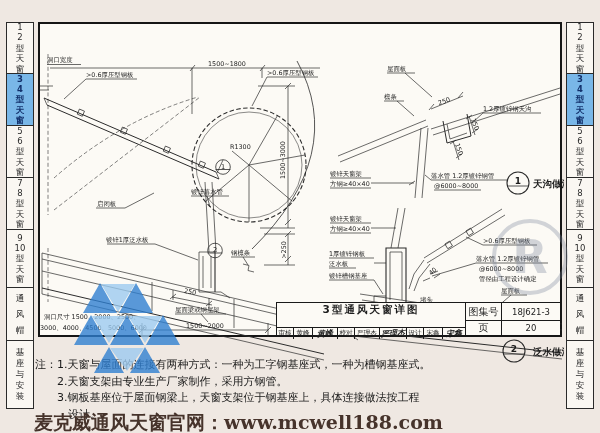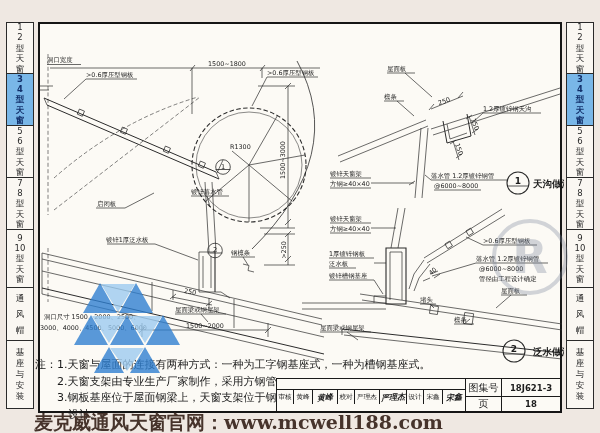--- a/index.html
+++ b/index.html
@@ -12,21 +12,21 @@
        display:flex;align-items:center;justify-content:center;cursor:pointer;}
   .tab:last-child{border-bottom:1px solid #2a2a2a;}
   .tab-label{white-space:pre-line;text-align:center;font-size:8.5px;line-height:1.22;color:#2b2b2b;}
   .tab.active{background:#79b7e8;}
   .tab.active .tab-label{color:#12306b;font-weight:bold;}
   .tab.h1{height:51px}.tab.h2{height:52px}.tab.h3{height:52px}.tab.h4{height:52px}
   .tab.h5{height:58px}.tab.h6{height:53px}.tab.h7{height:69px}
   .tab.h6 .tab-label{line-height:1.9;}
   .tab.h7 .tab-label{line-height:1.3;}
   
-  .sheet{position:absolute;left:38px;top:22px;width:524px;height:391px;background:#fcfaf5;
+  .sheet{position:absolute;left:38px;top:22px;width:524px;height:315px;background:#fcfaf5;
          border:2px solid #151515;box-sizing:border-box;z-index:2;}
   .sheet svg{position:absolute;left:0;top:0;}
   svg text{font-size:6.4px;fill:#1c1c1c;font-family:"DejaVu Sans",sans-serif;}
   svg text.big{font-size:9.5px;font-weight:bold;}
   svg text.num{font-size:6.6px;text-anchor:middle;}
   svg text.numbig{font-size:9px;font-weight:bold;text-anchor:middle;}
   svg text.mid{text-anchor:middle;}
   
   .notes{position:absolute;left:-5px;top:333px;width:310px;font-size:11px;line-height:1.5;
          white-space:pre;color:#191919;z-index:4;}
@@ -39,21 +39,21 @@
   .tb-sigrow{height:14px;border-top:0.8px solid #1a1a1a;display:flex;font-size:6.6px;margin-top:10px;}
   .tb-sigrow>div{display:flex;align-items:center;justify-content:center;border-right:0.8px solid #1a1a1a;
                  box-sizing:border-box;overflow:hidden;white-space:nowrap;}
   .sig{font-family:"DejaVu Serif",serif;font-style:italic;font-weight:bold;font-size:8px;
        transform:rotate(-5deg);color:#1c1c1c;}
   .tb-right{width:96px;display:flex;flex-direction:column;border-left:0.8px solid #1a1a1a;}
   .tb-right .r{display:flex;height:17px;}
   .tb-right .r+.r{height:14px;border-top:0.8px solid #1a1a1a;}
   .tb-right .c1{width:36px;display:flex;align-items:center;justify-content:center;font-size:10px;
                 border-right:0.8px solid #1a1a1a;box-sizing:border-box;}
-  .tb-right .c2{flex:1;display:flex;align-items:center;justify-content:center;font-size:8.5px;font-weight:bold;text-align:right;}
+  .tb-right .c2{flex:1;display:flex;align-items:center;justify-content:center;font-size:8.5px;font-weight:normal;text-align:right;}
   
   .footer{position:absolute;left:0;top:413px;width:600px;height:20px;display:flex;align-items:center;
           justify-content:space-between;padding:0 38px 0 34px;box-sizing:border-box;z-index:3;}
   .footer div{font-family:"DejaVu Serif",serif;font-size:19px;font-weight:bold;color:#46332b;white-space:nowrap;}
   
   .wm{position:absolute;pointer-events:none;z-index:8;white-space:nowrap;}
   .wm-brand{left:138px;top:248px;font-size:132px;font-weight:bold;letter-spacing:8px;
             color:rgba(125,138,158,0.10);-webkit-text-stroke:2.5px rgba(118,132,152,0.28);}
   .wm-url{left:55px;top:370px;font-size:44px;font-weight:bold;letter-spacing:1px;
           color:rgba(125,138,158,0.10);-webkit-text-stroke:1.8px rgba(118,132,152,0.30);}
@@ -406,20 +406,21 @@
       <text x="531" y="352.5" class="big">泛水做法</text>
     </svg>
 
     <div class="notes">注：1.天窗与屋面的连接有两种方式：一种为工字钢基座式，一种为槽钢基座式。
 　　2.天窗支架由专业生产厂家制作，采用方钢管。
 　　3.钢板基座位于屋面钢梁上，天窗支架位于钢基座上，具体连接做法按工程
 　　　设计。</div>
 
     <div class="titleblock">
       <div class="tb-left">
+        <div class="tb-title">3型通风天窗详图</div>
         <div class="tb-sigrow">
           <div style="width:17px">审核</div>
           <div style="width:19px">黄峰</div>
           <div style="width:25px">
               <span class="sig">黄峰</span>
             </div>
           <div style="width:17px">校对</div>
           <div style="width:25px">严理杰</div>
           <div style="width:27px">
               <span class="sig">严理杰</span>
@@ -431,21 +432,21 @@
             </div>
         </div>
       </div>
       <div class="tb-right">
         <div class="r">
           <div class="c1">图集号</div>
           <div class="c2">18J621-3</div>
         </div>
         <div class="r">
           <div class="c1">页</div>
-          <div class="c2">18</div>
+          <div class="c2">20</div>
         </div>
       </div>
     </div>
   </div>
 
   <div class="wm wm-reg">R</div>
   <svg class="wm wm-logo" width="120" height="94" viewBox="0 0 120 94">
     <g opacity="0.9">
       <polygon points="30,2 13,32 47,32" fill="#2e7fd1"></polygon>
       <polygon points="66,2 49,32 83,32" fill="#2e7fd1"></polygon>

